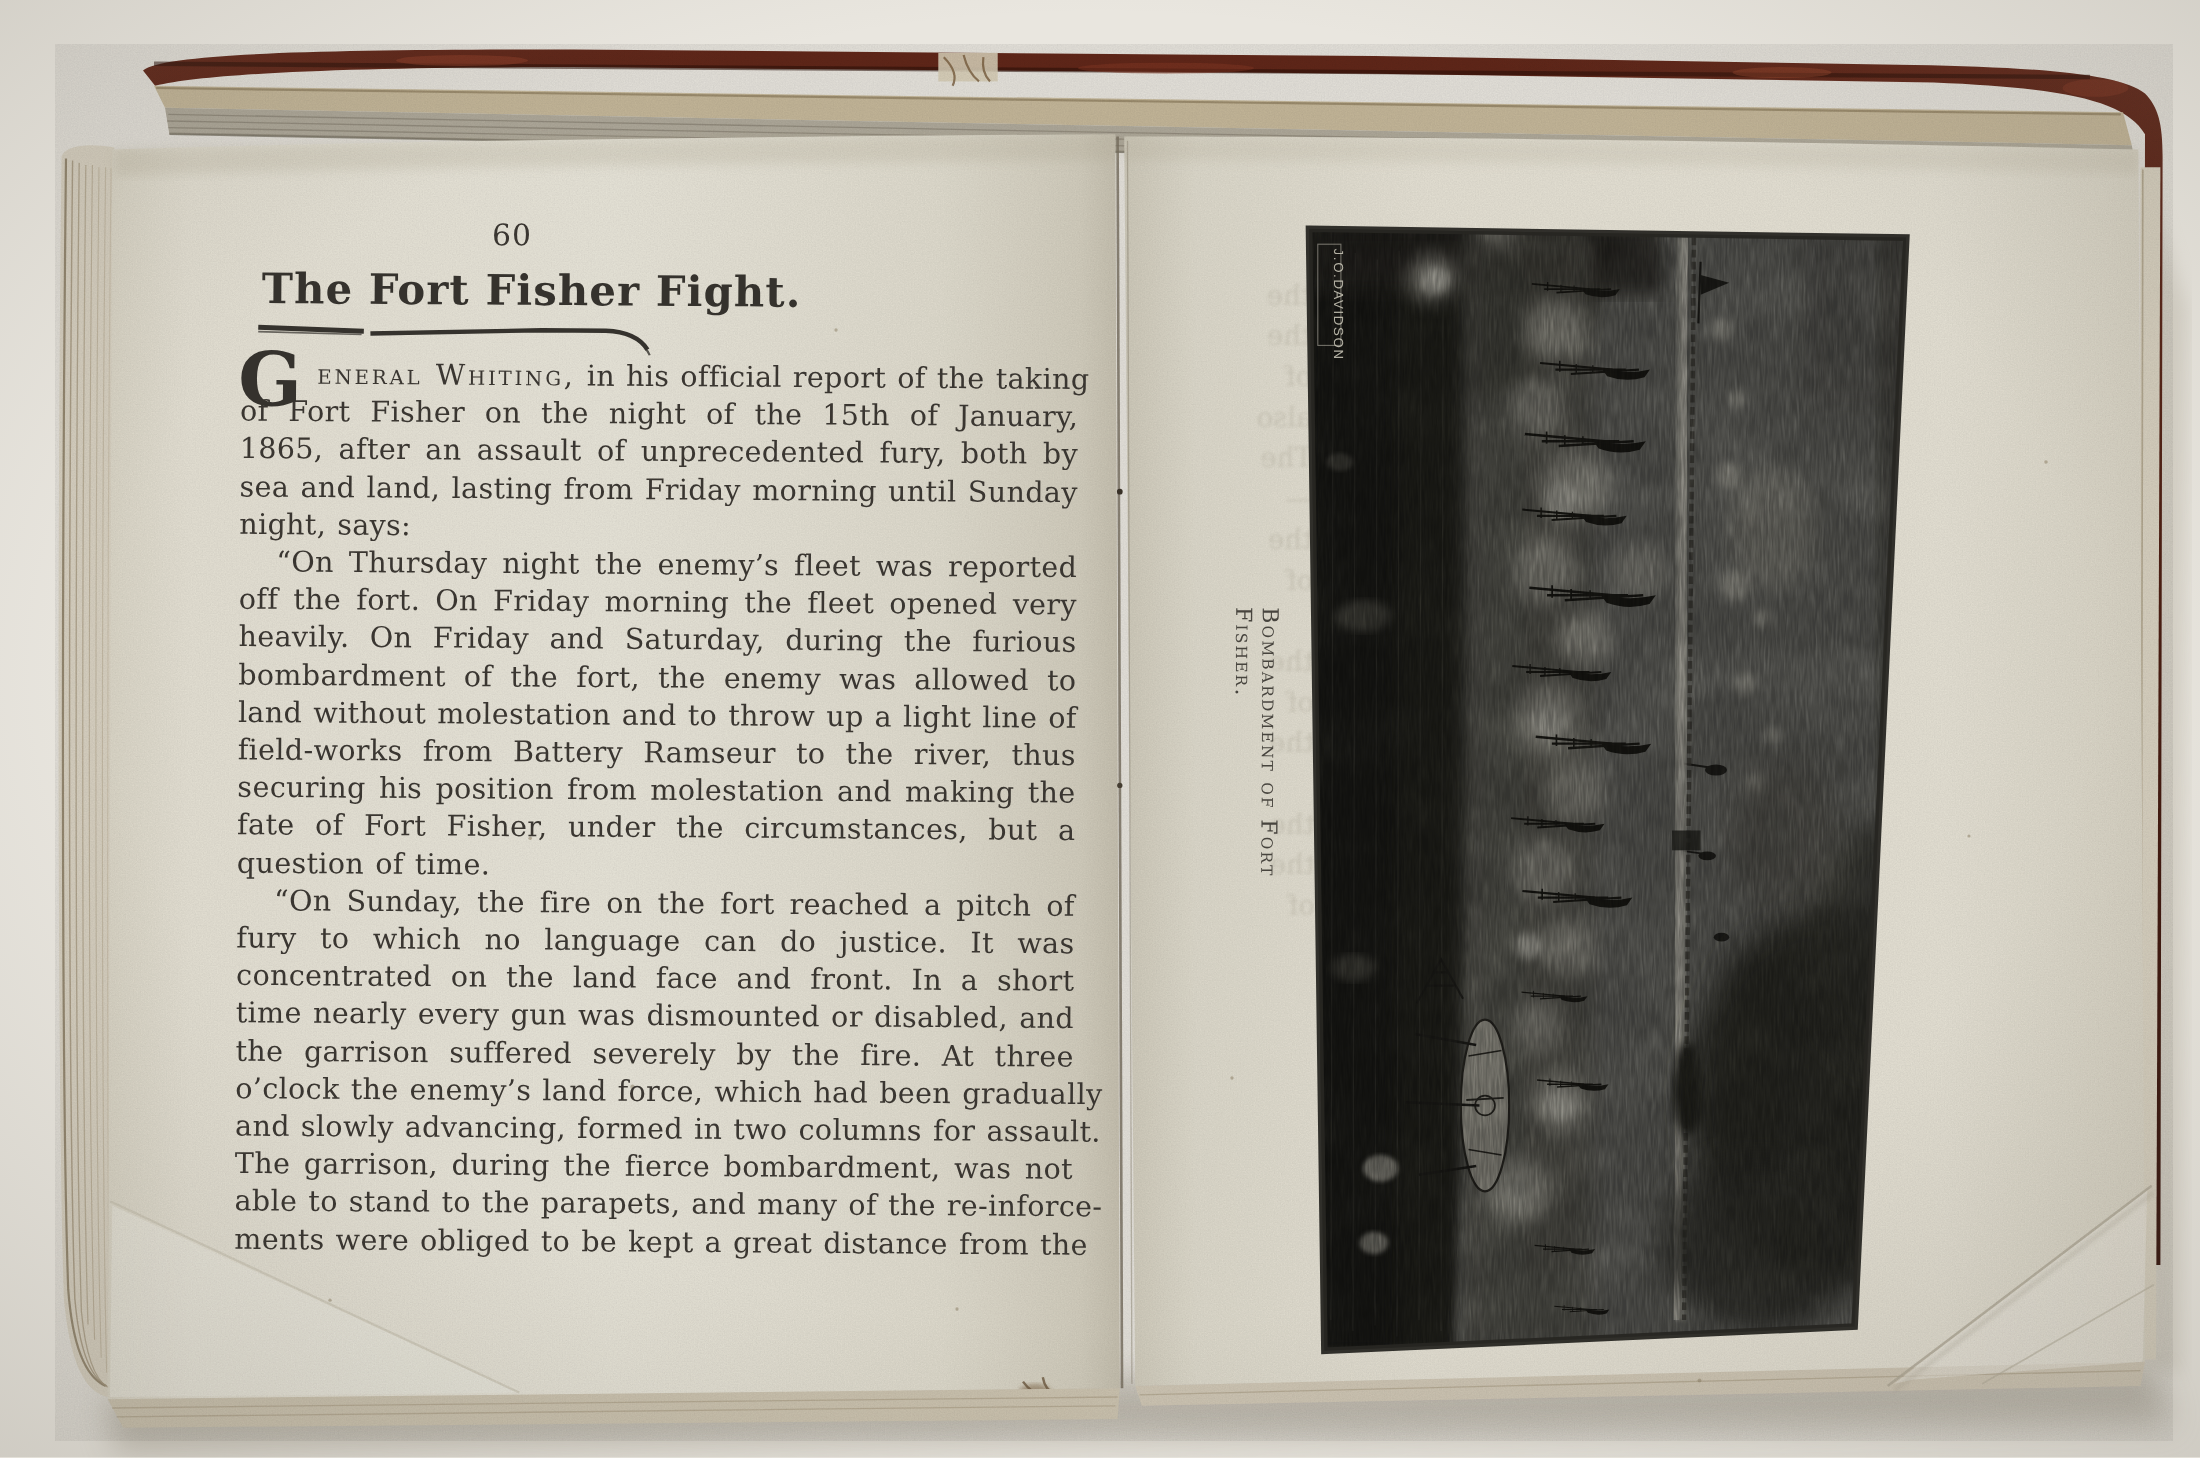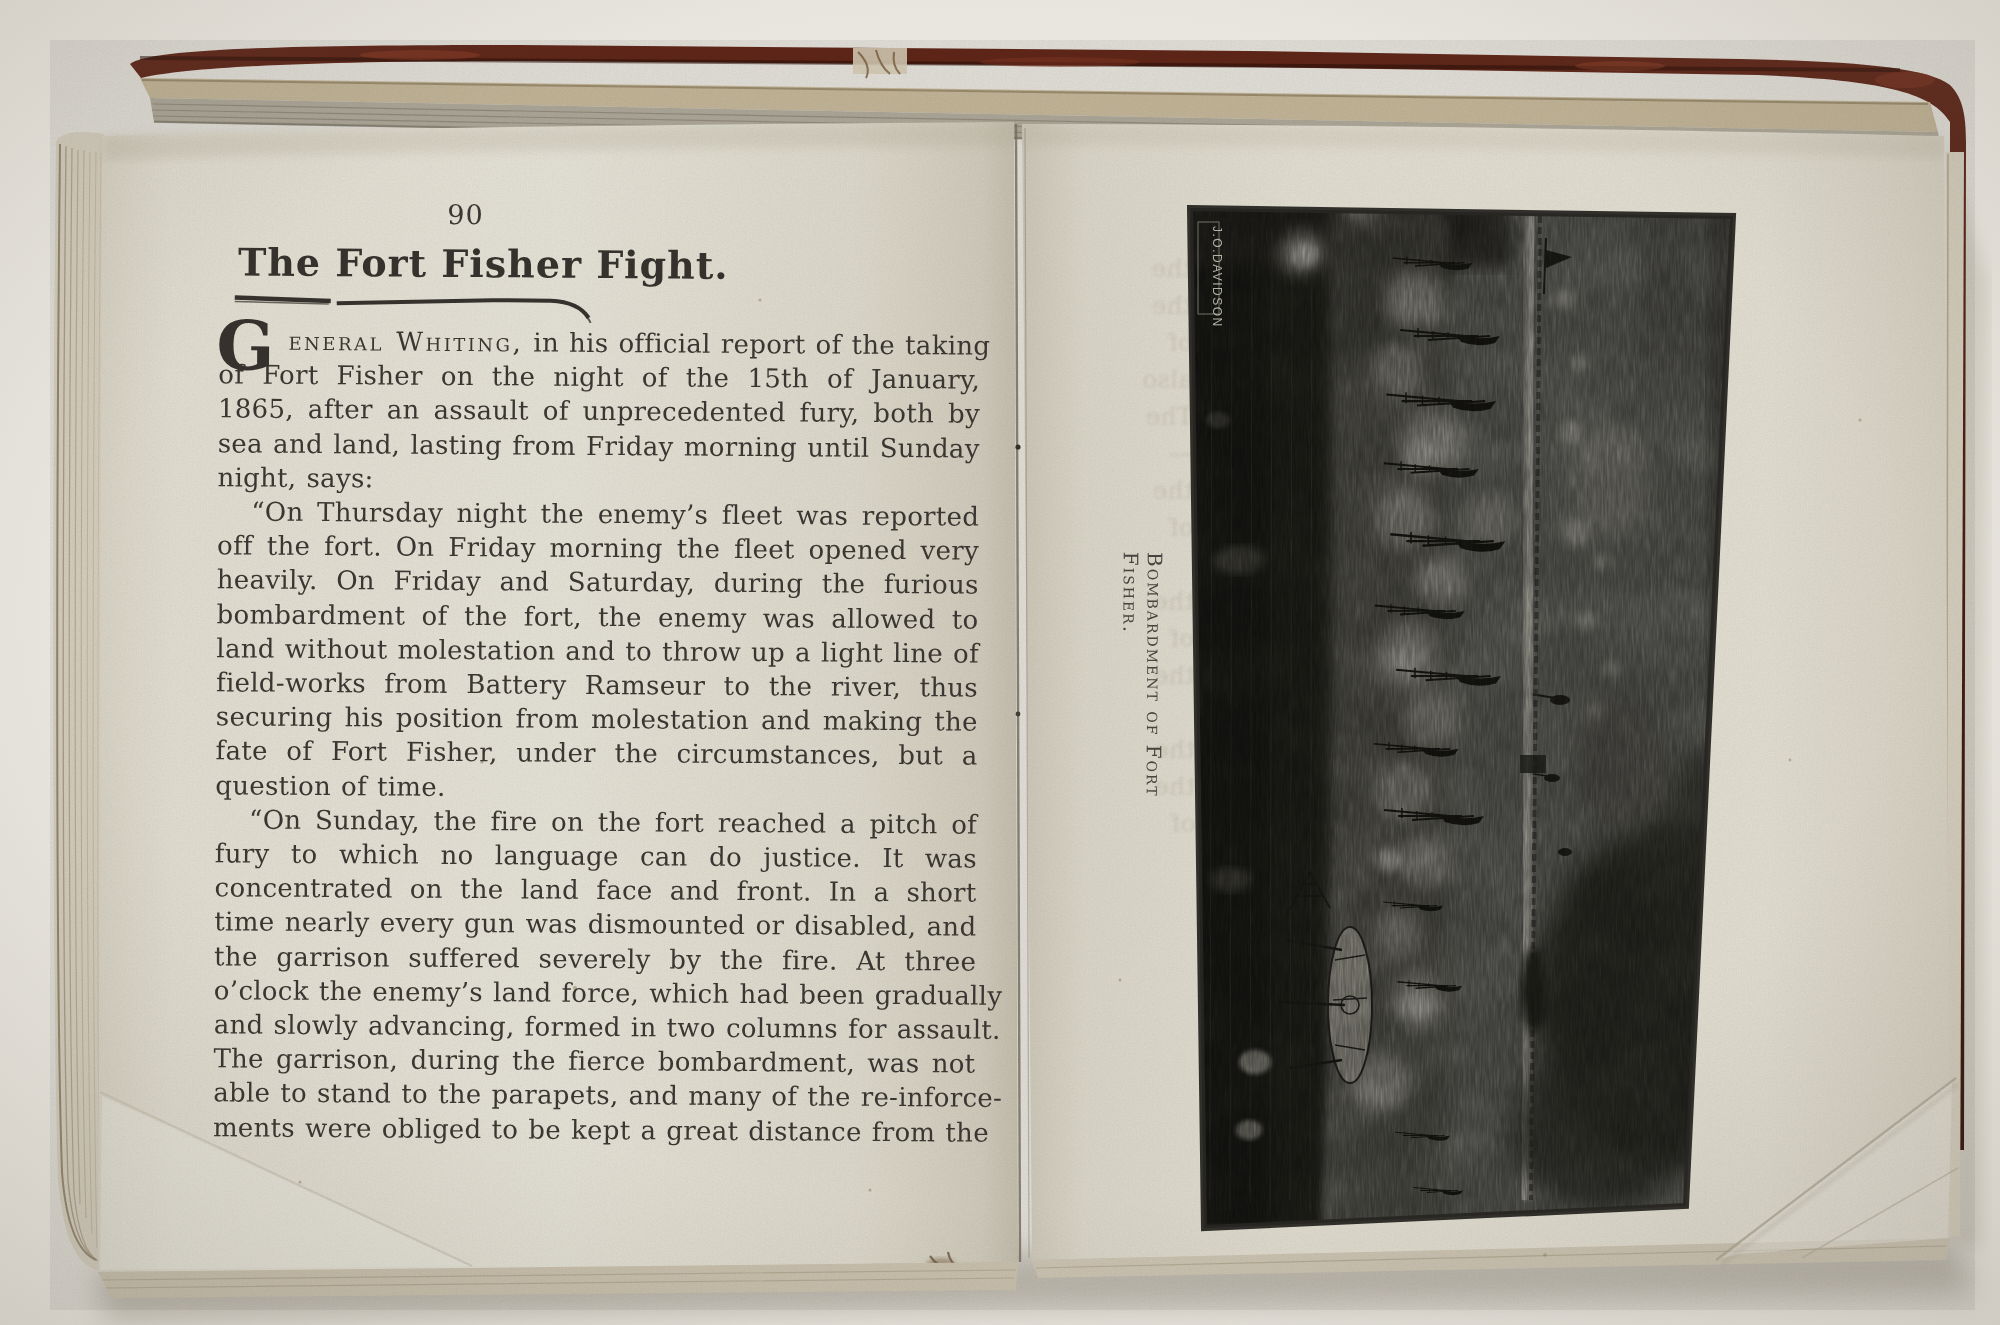--- a/index.html
+++ b/index.html
@@ -168,21 +168,21 @@
     <circle cx="1545" cy="1255" r="1.8"></circle>
         <circle cx="390" cy="520" r="1.3"></circle>
         <circle cx="870" cy="1190" r="1.5"></circle>
   </g>
 
   <rect x="50" y="40" width="1925" height="1270" filter="url(#paperN)" opacity=".1"></rect>
   <rect x="0" y="0" width="2000" height="1325" fill="url(#vig)"></rect>
 </svg>
 
 <div class="lp-text">
-  <div class="pageno">90</div>
+  <div class="pageno">60</div>
   <div class="title">The Fort Fisher Fight.</div>
   <svg class="rule" width="380" height="34">
     <path d="M2,10 L98,13" stroke="#35322d" stroke-width="4.5" fill="none"></path>
     <path d="M2,14 L96,16" stroke="#35322d" stroke-width="1.5" fill="none" opacity=".7"></path>
     <path d="M104,15 L260,11 L318,11 Q346,12 356,28" stroke="#35322d" stroke-width="4" fill="none"></path>
     <path d="M354,27 q3,3 4,6" stroke="#35322d" stroke-width="2" fill="none" opacity=".8"></path>
   </svg>
 
   <div class="paras">
     <div class="p-block">

